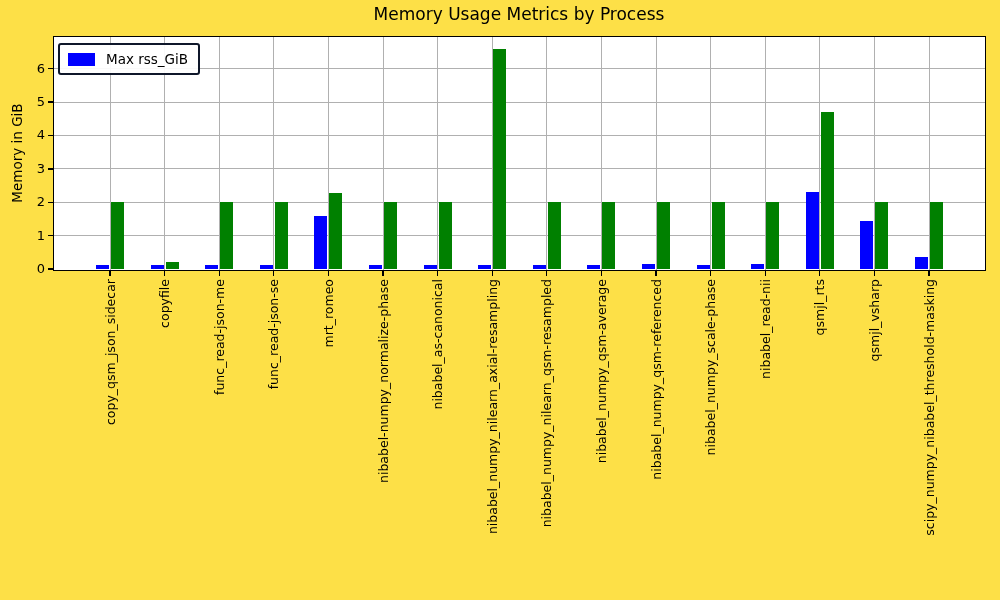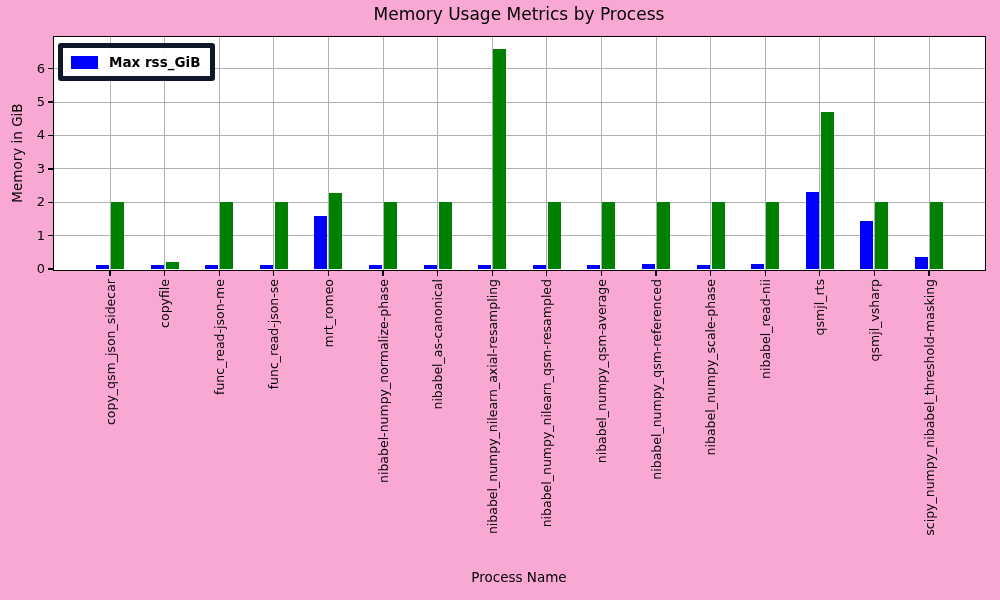--- a/index.html
+++ b/index.html
@@ -4,21 +4,21 @@
 <style>
   html, body {
     margin: 0;
     padding: 0;
     background: #ffffff;
   }
   .figure {
     position: relative;
     width: 1000px;
     height: 600px;
-    background: #f9a8d4;
+    background: #fde047;
     font-family: "DejaVu Sans", "Liberation Sans", sans-serif;
     color: #000000;
     overflow: hidden;
   }
   .chart-title {
     position: absolute;
     left: 54px;
     top: 4px;
     width: 930px;
     text-align: center;
@@ -109,28 +109,27 @@
     width: 930px;
     text-align: center;
     font-size: 13.5px;
     color: #000000;
   }
   .legend {
     position: absolute;
     left: 58px;
     top: 43px;
     background: rgba(255, 255, 255, 0.92);
-    border: 5px solid #0f172a;
+    border: 2px solid #0f172a;
     border-radius: 3px;
     padding: 6px 10px 6px 8px;
     display: flex;
     flex-direction: column;
     gap: 6px;
     z-index: 5;
-    font-weight: bold;
   }
   .legend-row {
     display: flex;
     align-items: center;
     gap: 11px;
   }
   .legend-patch {
     width: 27px;
     height: 13px;
     display: inline-block;
@@ -209,21 +208,20 @@
       <div class="bar" style="width: 13px; height: 66.7626px; top: 165.237px; left: 876px; background: rgb(0, 128, 0);"></div>
     </div>
 
   <div class="legend">
     <div class="legend-row">
       <span class="legend-patch" style="background: rgb(0, 0, 255);"></span>
       <span class="legend-label">Max rss_GiB</span>
     </div>
   </div>
 
-  <div class="xlabel">Process Name</div>
 
   <div id="ticks-layer">
       <div class="ytick-label" style="left: 15px; top: 262px;">0</div>
       <div class="ytick-mark" style="left: 48px; top: 268.3px;"></div>
       <div class="ytick-label" style="left: 15px; top: 228.619px;">1</div>
       <div class="ytick-mark" style="left: 48px; top: 234.919px;"></div>
       <div class="ytick-label" style="left: 15px; top: 195.237px;">2</div>
       <div class="ytick-mark" style="left: 48px; top: 201.537px;"></div>
       <div class="ytick-label" style="left: 15px; top: 161.856px;">3</div>
       <div class="ytick-mark" style="left: 48px; top: 168.156px;"></div>

